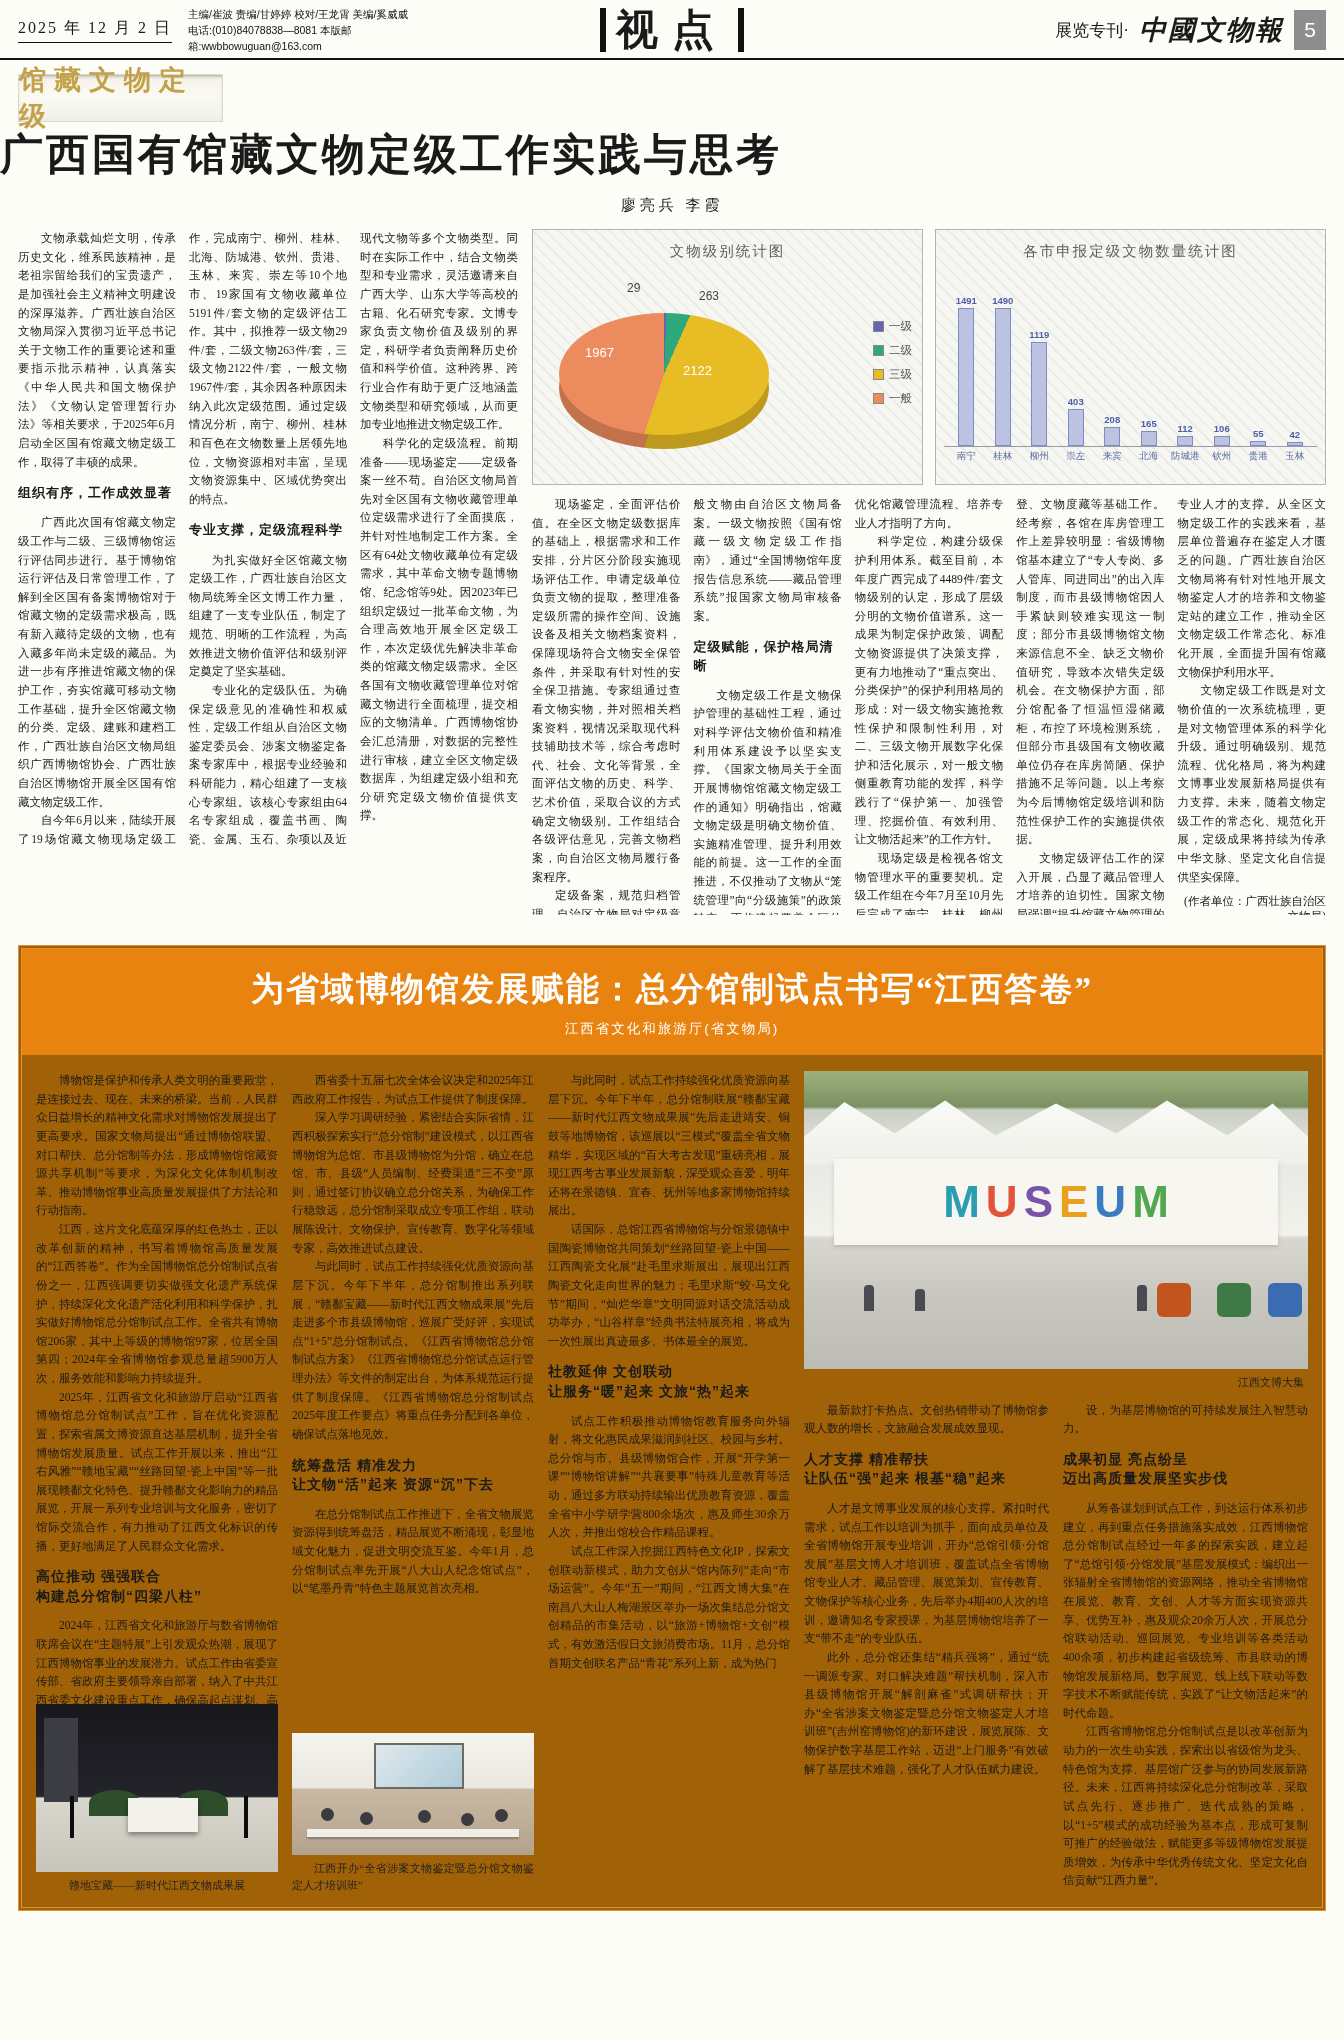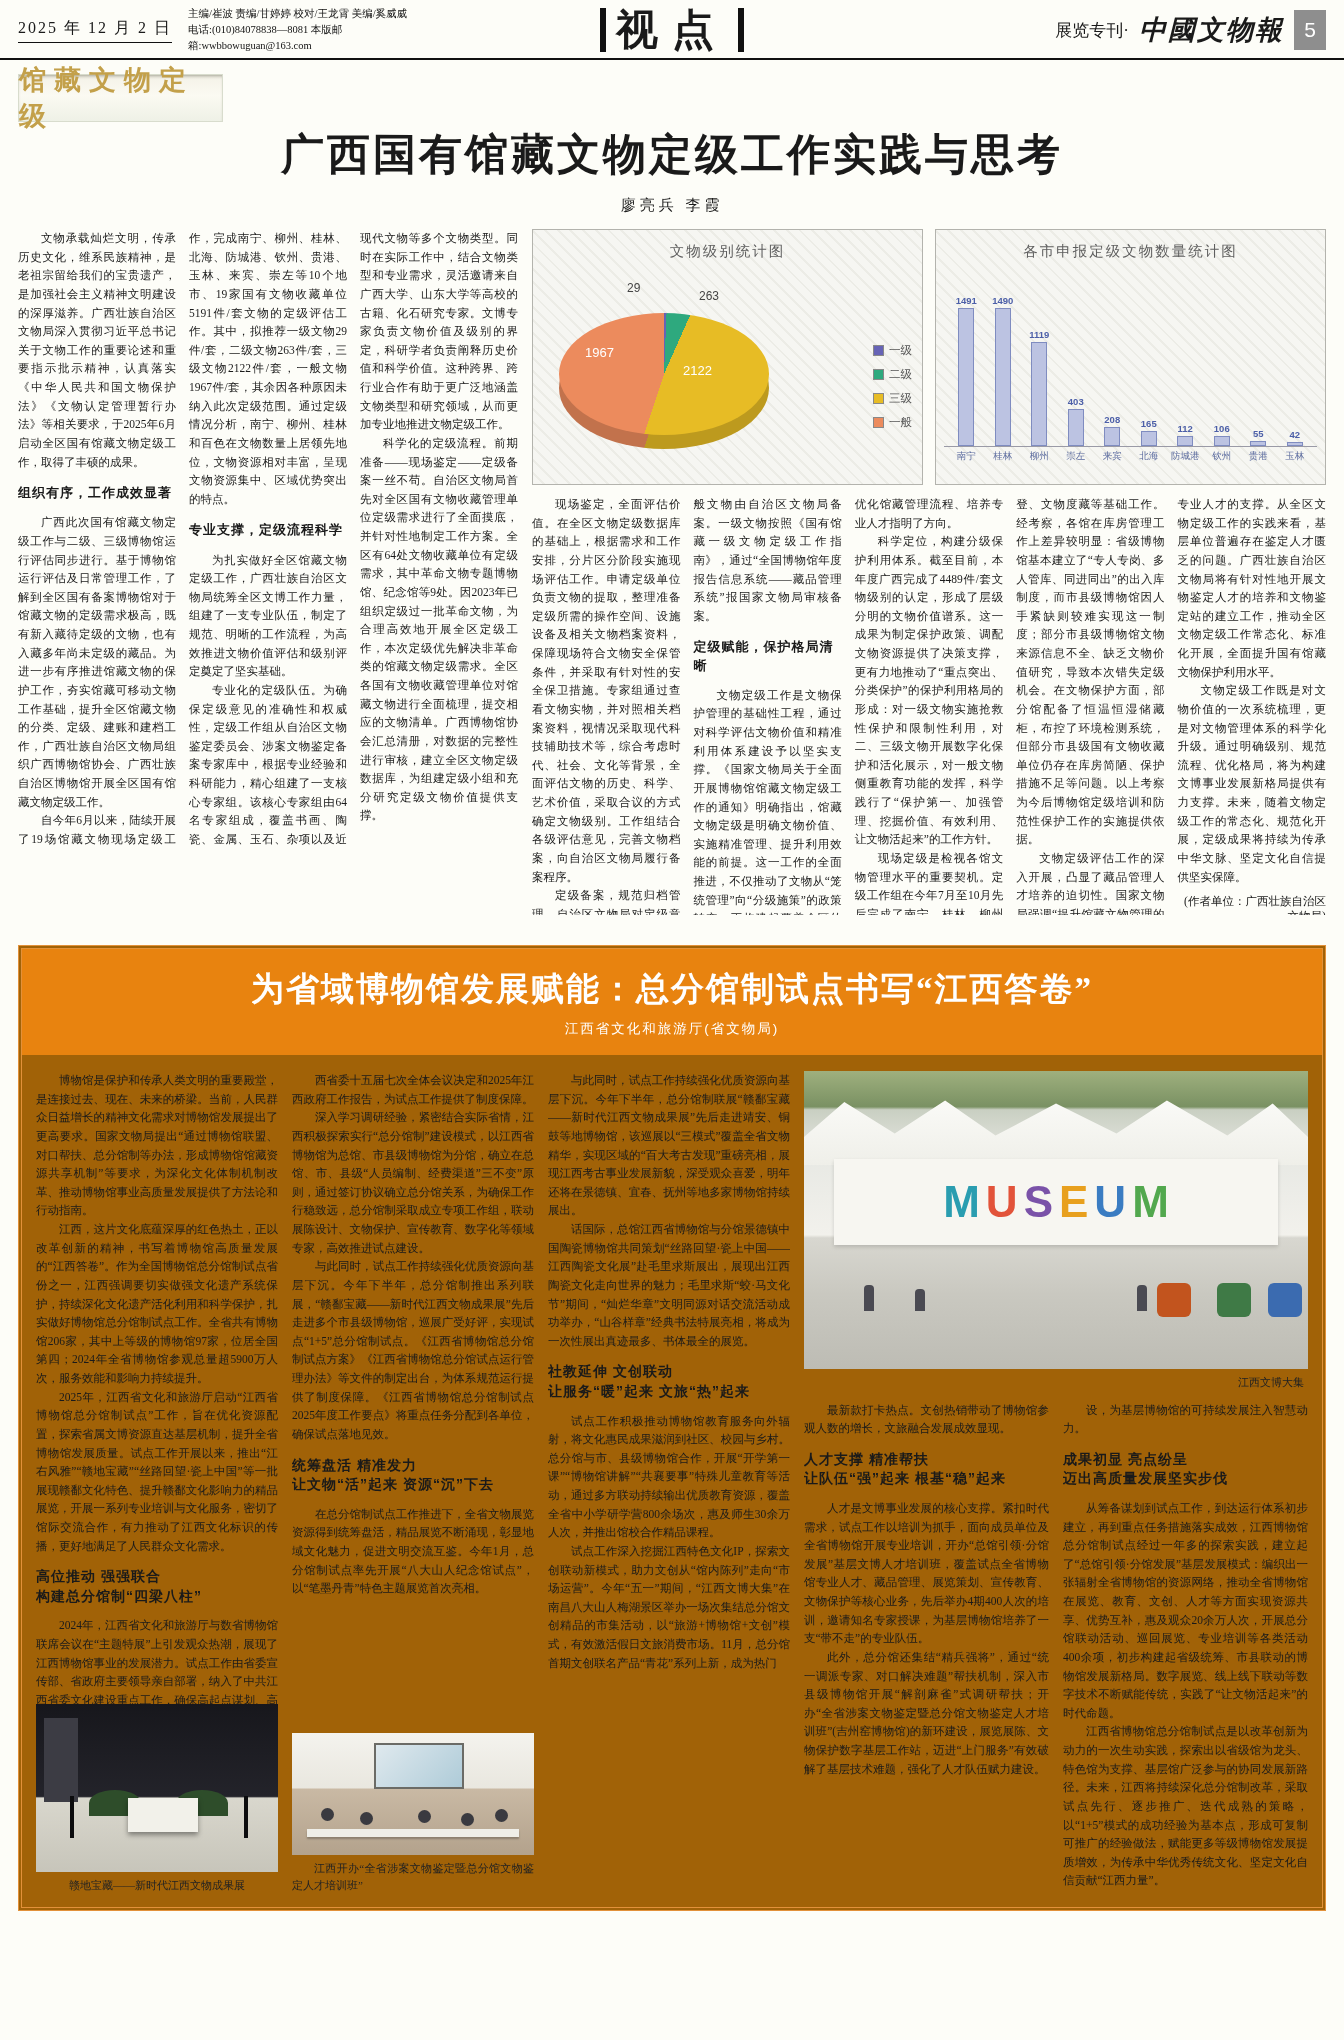--- a/index.html
+++ b/index.html
@@ -5,38 +5,38 @@
   * { margin:0; padding:0; box-sizing:border-box; }
   html,body { background:#ffffff; }
   .page { width:1344px; height:2040px; background:#fdfdf8; margin:0 auto; position:relative;
           font-family:"Liberation Serif", serif; color:#1a1a1a; overflow:hidden; }
 
   
   .hdr { display:flex; align-items:center; height:60px; padding:6px 18px 4px;
          border-bottom:2px solid #111; }
   .hdr-left { width:440px; display:flex; align-items:center; gap:16px; }
   .hdr-date { font-size:16px; letter-spacing:2px; border-bottom:1.5px solid #111; padding-bottom:3px; white-space:nowrap; }
-  .hdr-staff { font-family:Liberation Serif, serif; font-size:10.5px; line-height:1.55; color:#111; }
+  .hdr-staff { font-family:Liberation Sans, sans-serif; font-size:10.5px; line-height:1.55; color:#111; }
   .hdr-center { flex:1; display:flex; align-items:center; justify-content:center; gap:10px; }
   .vbar { width:6px; height:44px; background:#111; }
   .hdr-title { font-size:42px; font-weight:bold; letter-spacing:14px; font-family:"Liberation Serif",serif; }
   .hdr-right { width:440px; display:flex; align-items:center; justify-content:flex-end; gap:10px; }
   .hdr-edition { font-size:17px; }
   .hdr-masthead { font-size:27px; font-weight:bold; font-style:italic; letter-spacing:2px; }
   .hdr-pagenum { width:32px; height:40px; background:#8e8e8e; color:#fff; display:flex; align-items:center;
                  justify-content:center; font-family:"Liberation Sans",sans-serif; font-size:21px; }
 
   
   .badge { margin:14px 0 0 18px; width:205px; height:48px; display:flex; align-items:center; justify-content:center;
            background:linear-gradient(180deg,#f4f2e8 0%,#fbfaf2 45%,#eef1e6 100%);
            border:1px solid #d8dccd; box-shadow:inset 0 3px 4px -3px #7a7a6a;
            color:#c3a04a; font-size:27px; font-weight:bold; letter-spacing:8px; }
 
   
-  .a1-title { text-align:center; font-size:43px; font-weight:bold; letter-spacing:3px; margin-top:4px; }
+  .a1-title { text-align:left; font-size:43px; font-weight:bold; letter-spacing:3px; margin-top:4px; }
   .a1-byline { text-align:center; font-size:15px; letter-spacing:4px; margin-top:12px; }
   .a1-body { display:flex; gap:14px; padding:14px 18px 0; height:700px; overflow:hidden; }
   .a1-left { width:500px; flex:0 0 500px; column-count:3; column-gap:13px; overflow:hidden; }
   .a1-right { flex:1; display:flex; flex-direction:column; overflow:hidden; }
   .charts { display:flex; gap:12px; height:256px; }
   .chart-box { flex:1; border:1px solid #b3b3ad; padding:8px 8px 12px; position:relative;
                background:repeating-linear-gradient(45deg,#f6f6f2 0 7px,#ececе6 7px 9px);
                background:repeating-linear-gradient(45deg,#f6f6f2 0 7px,#ecece6 7px 9px); }
   .chart-title { text-align:center; font-family:"Liberation Sans",sans-serif; font-size:14.5px; color:#5e5e5e; letter-spacing:2px; margin-top:4px; }
   .a1-right-text { flex:1; column-count:5; column-gap:13px; margin-top:10px; overflow:hidden; }
@@ -45,21 +45,21 @@
              margin:13px 0 11px; letter-spacing:1px; }
   .author-note { font-size:11.5px; text-align:right; margin-top:8px; text-indent:0; }
 
   
   .pie-wrap { position:relative; height:190px; margin-top:6px; }
   .pie-side { position:absolute; left:18px; top:60px; width:210px; height:122px; border-radius:50%;
               filter:brightness(.82); }
   .pie { position:absolute; left:18px; top:46px; width:210px; height:122px; border-radius:50%; }
   .pie-lab { position:absolute; font-family:"Liberation Sans",sans-serif; font-size:12px; color:#444; }
   .pie-lab.inside { color:#fff; font-size:13px; }
-  .legend { position:absolute; right:2px; top:52px; display:flex; flex-direction:column; gap:9px;margin-top:24px; }
+  .legend { position:absolute; right:2px; top:52px; display:flex; flex-direction:column; gap:9px; }
   .leg-item { display:flex; align-items:center; gap:5px; font-family:"Liberation Sans",sans-serif; font-size:11.5px; color:#555; }
   .leg-sw { width:11px; height:11px; border:1px solid #888; }
 
   
   .bar-area { display:flex; align-items:flex-end; height:168px; margin-top:18px; padding:0 4px;
               border-bottom:1px solid #9a9aa6;justify-content:center; }
   .bar-g { flex:1; display:flex; flex-direction:column; align-items:center; justify-content:flex-end; }
   .bar-v { font-family:"Liberation Sans",sans-serif; font-size:9.5px; font-weight:bold; color:#4c5fa8; margin-bottom:2px; }
   .bar { width:16px; background:#bcc3e2; border:1px solid #7f8cc0; }
   .bar-labs { display:flex; padding:0 4px; margin-top:3px; }

